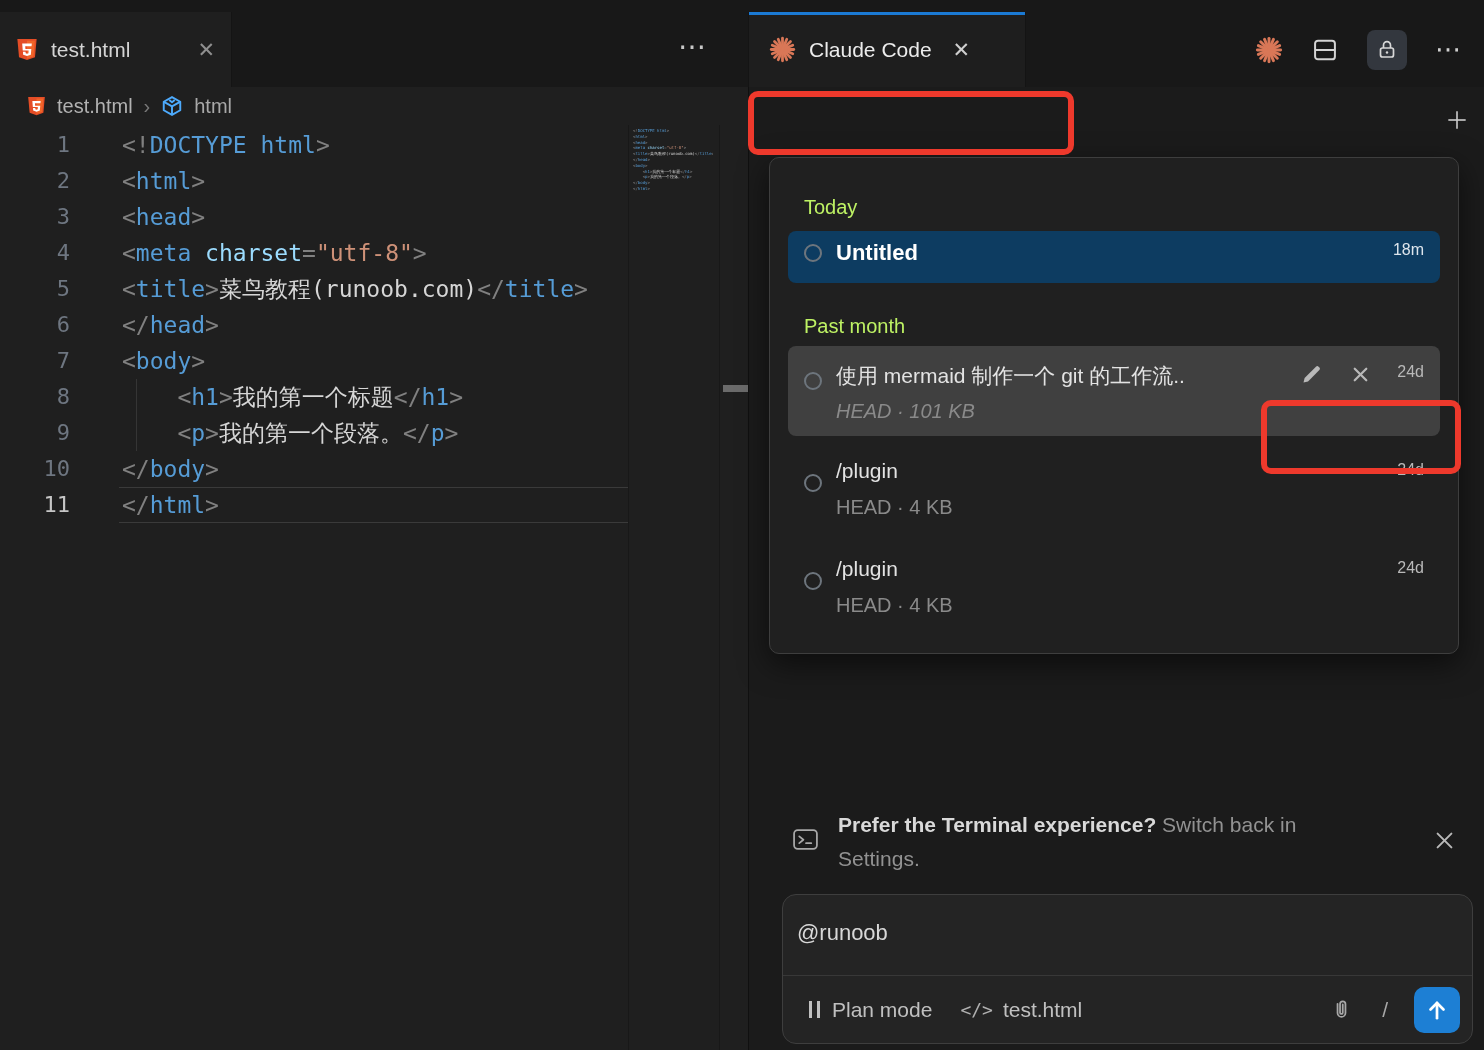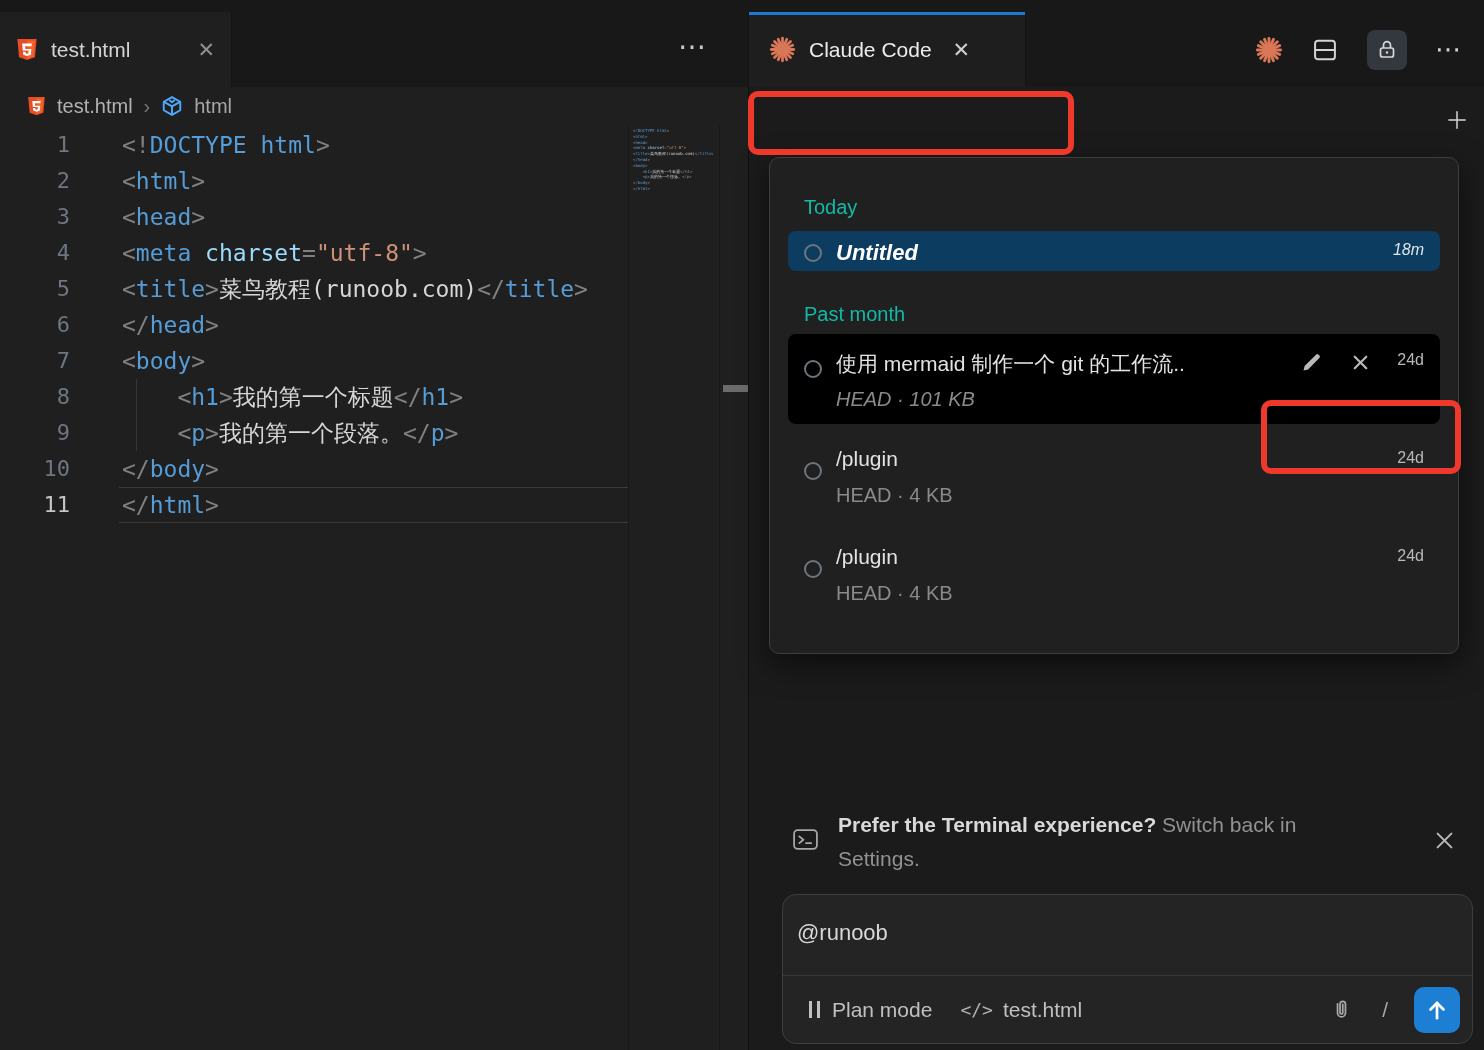--- a/index.html
+++ b/index.html
@@ -48,26 +48,26 @@
 
   
   .panel { position:absolute; top:75px; left:748px; width:736px; height:975px; background:#1b1b1b; border-left:1px solid #101010; }
   .panel-title { position:absolute; left:37px; top:22px; height:30px; display:flex; align-items:center; gap:12px; font-size:22px; font-weight:600; color:#e8e8e8; }
   .add-btn { position:absolute; right:14px; top:20px; }
 
   .dropdown { position:absolute; left:20px; top:70px; width:690px; height:497px; background:#202020; border:1px solid #3e3e3e; border-radius:10px; box-shadow:0 10px 30px rgba(0,0,0,.55); overflow:hidden; }
   .search-box { margin:10px 18px 0; height:54px; background:#2b2b2b; border-radius:8px; display:flex; align-items:center; padding:0 16px; gap:13px; }
   .search-caret { width:2px; height:28px; background:#d8d8d8; }
   .search-ph { font-size:21px; color:#8f8f8f; margin-left:-6px; }
-  .section-label { margin:32px 0 0 34px; font-size:20px; color:#14b8a6; }
+  .section-label { margin:32px 0 0 34px; font-size:20px; color:#bef264; }
   .session-list > .section-label:first-child { margin-top:38px; }
   .srow { position:relative; margin:12px 18px 0; border-radius:8px; height:86px; }
-  .srow.one { height:40px;font-style:italic; }
+  .srow.one { height:52px; }
   .srow.selected { background:#0d3c61; }
-  .srow.hovered { background:#000000; height:90px; margin-top:8px; }
+  .srow.hovered { background:#404040; height:90px; margin-top:8px; }
   .srow .circ { position:absolute; left:16px; top:26px; width:18px; height:18px; border:2px solid #6d757d; border-radius:50%; }
   .srow.one .circ { top:13px; }
   .srow .title { position:absolute; left:48px; top:11px; font-size:21px; color:#e3e3e3; white-space:nowrap; }
   .srow.hovered .title { top:16px; }
   .srow.one .title { top:9px; font-weight:700; color:#ffffff; font-size:22px; }
   .srow .time { position:absolute; right:16px; top:13px; font-size:16px; color:#b9b9b9; }
   .srow.hovered .time { top:17px; }
   .srow.one .time { top:10px; color:#dde5ec; }
   .srow .sub { position:absolute; left:48px; top:48px; font-size:20px; color:#8a8a8a; }
   .srow.hovered .sub { top:54px;font-style:italic; }

